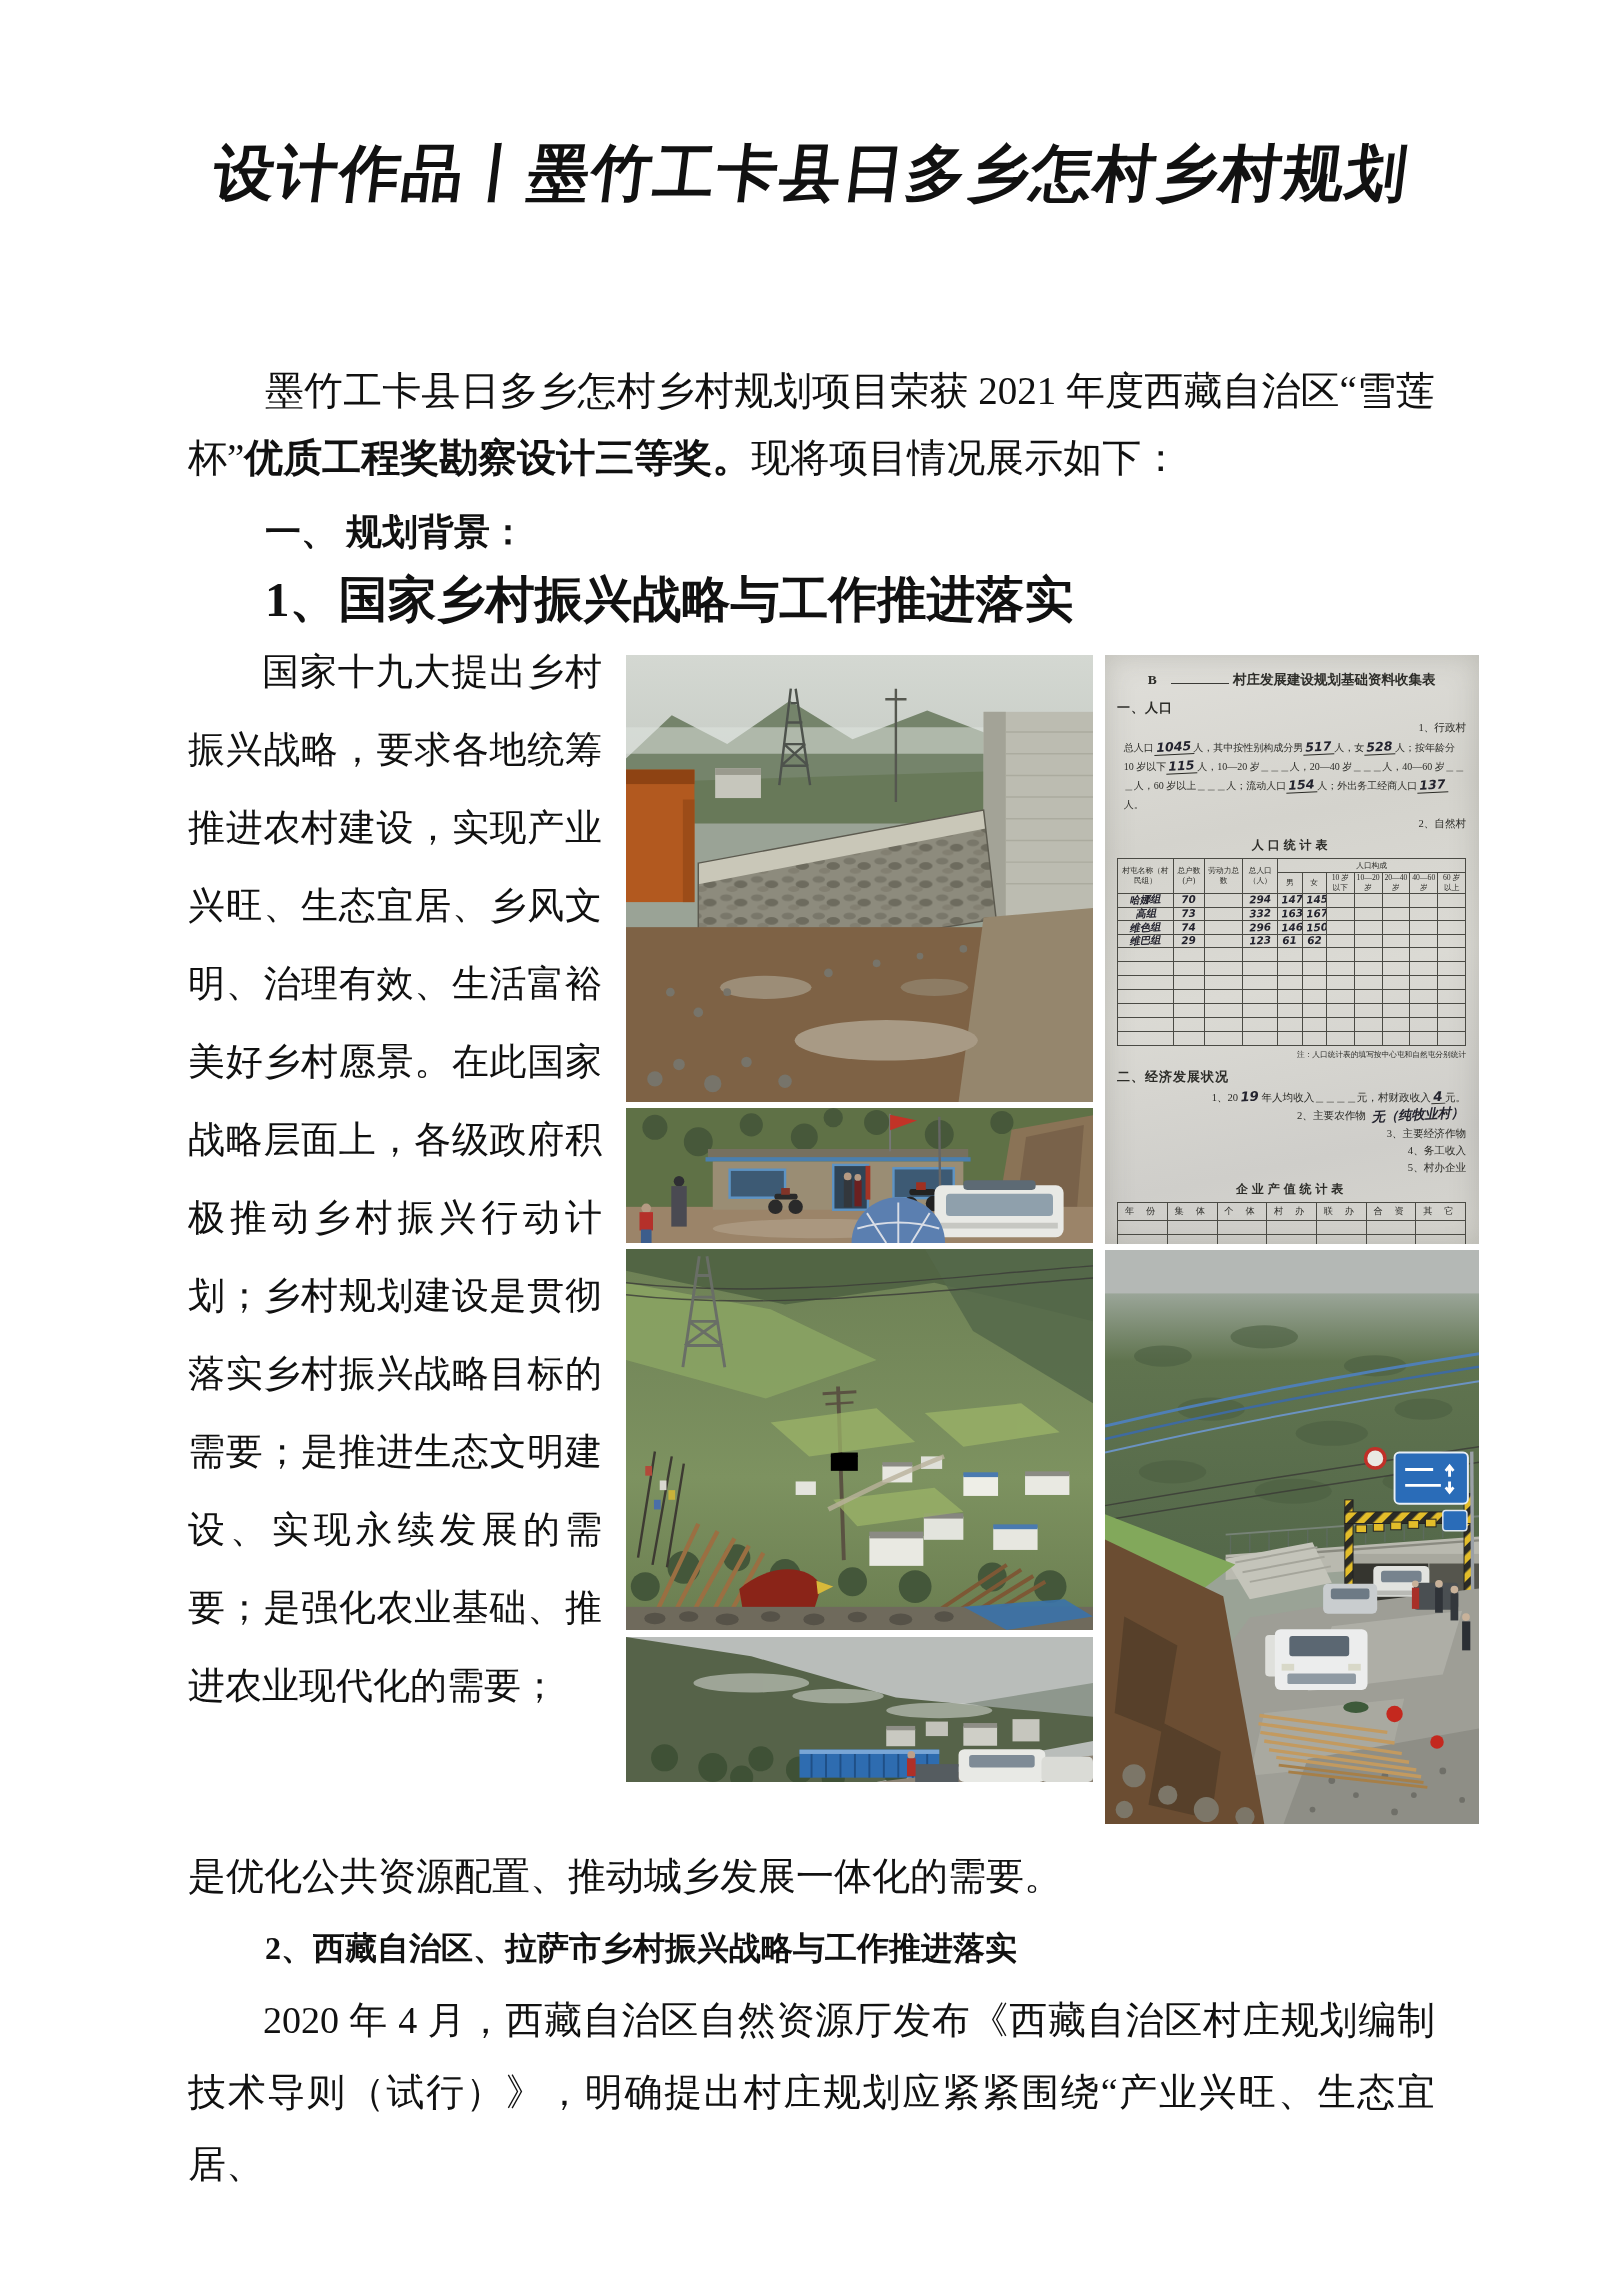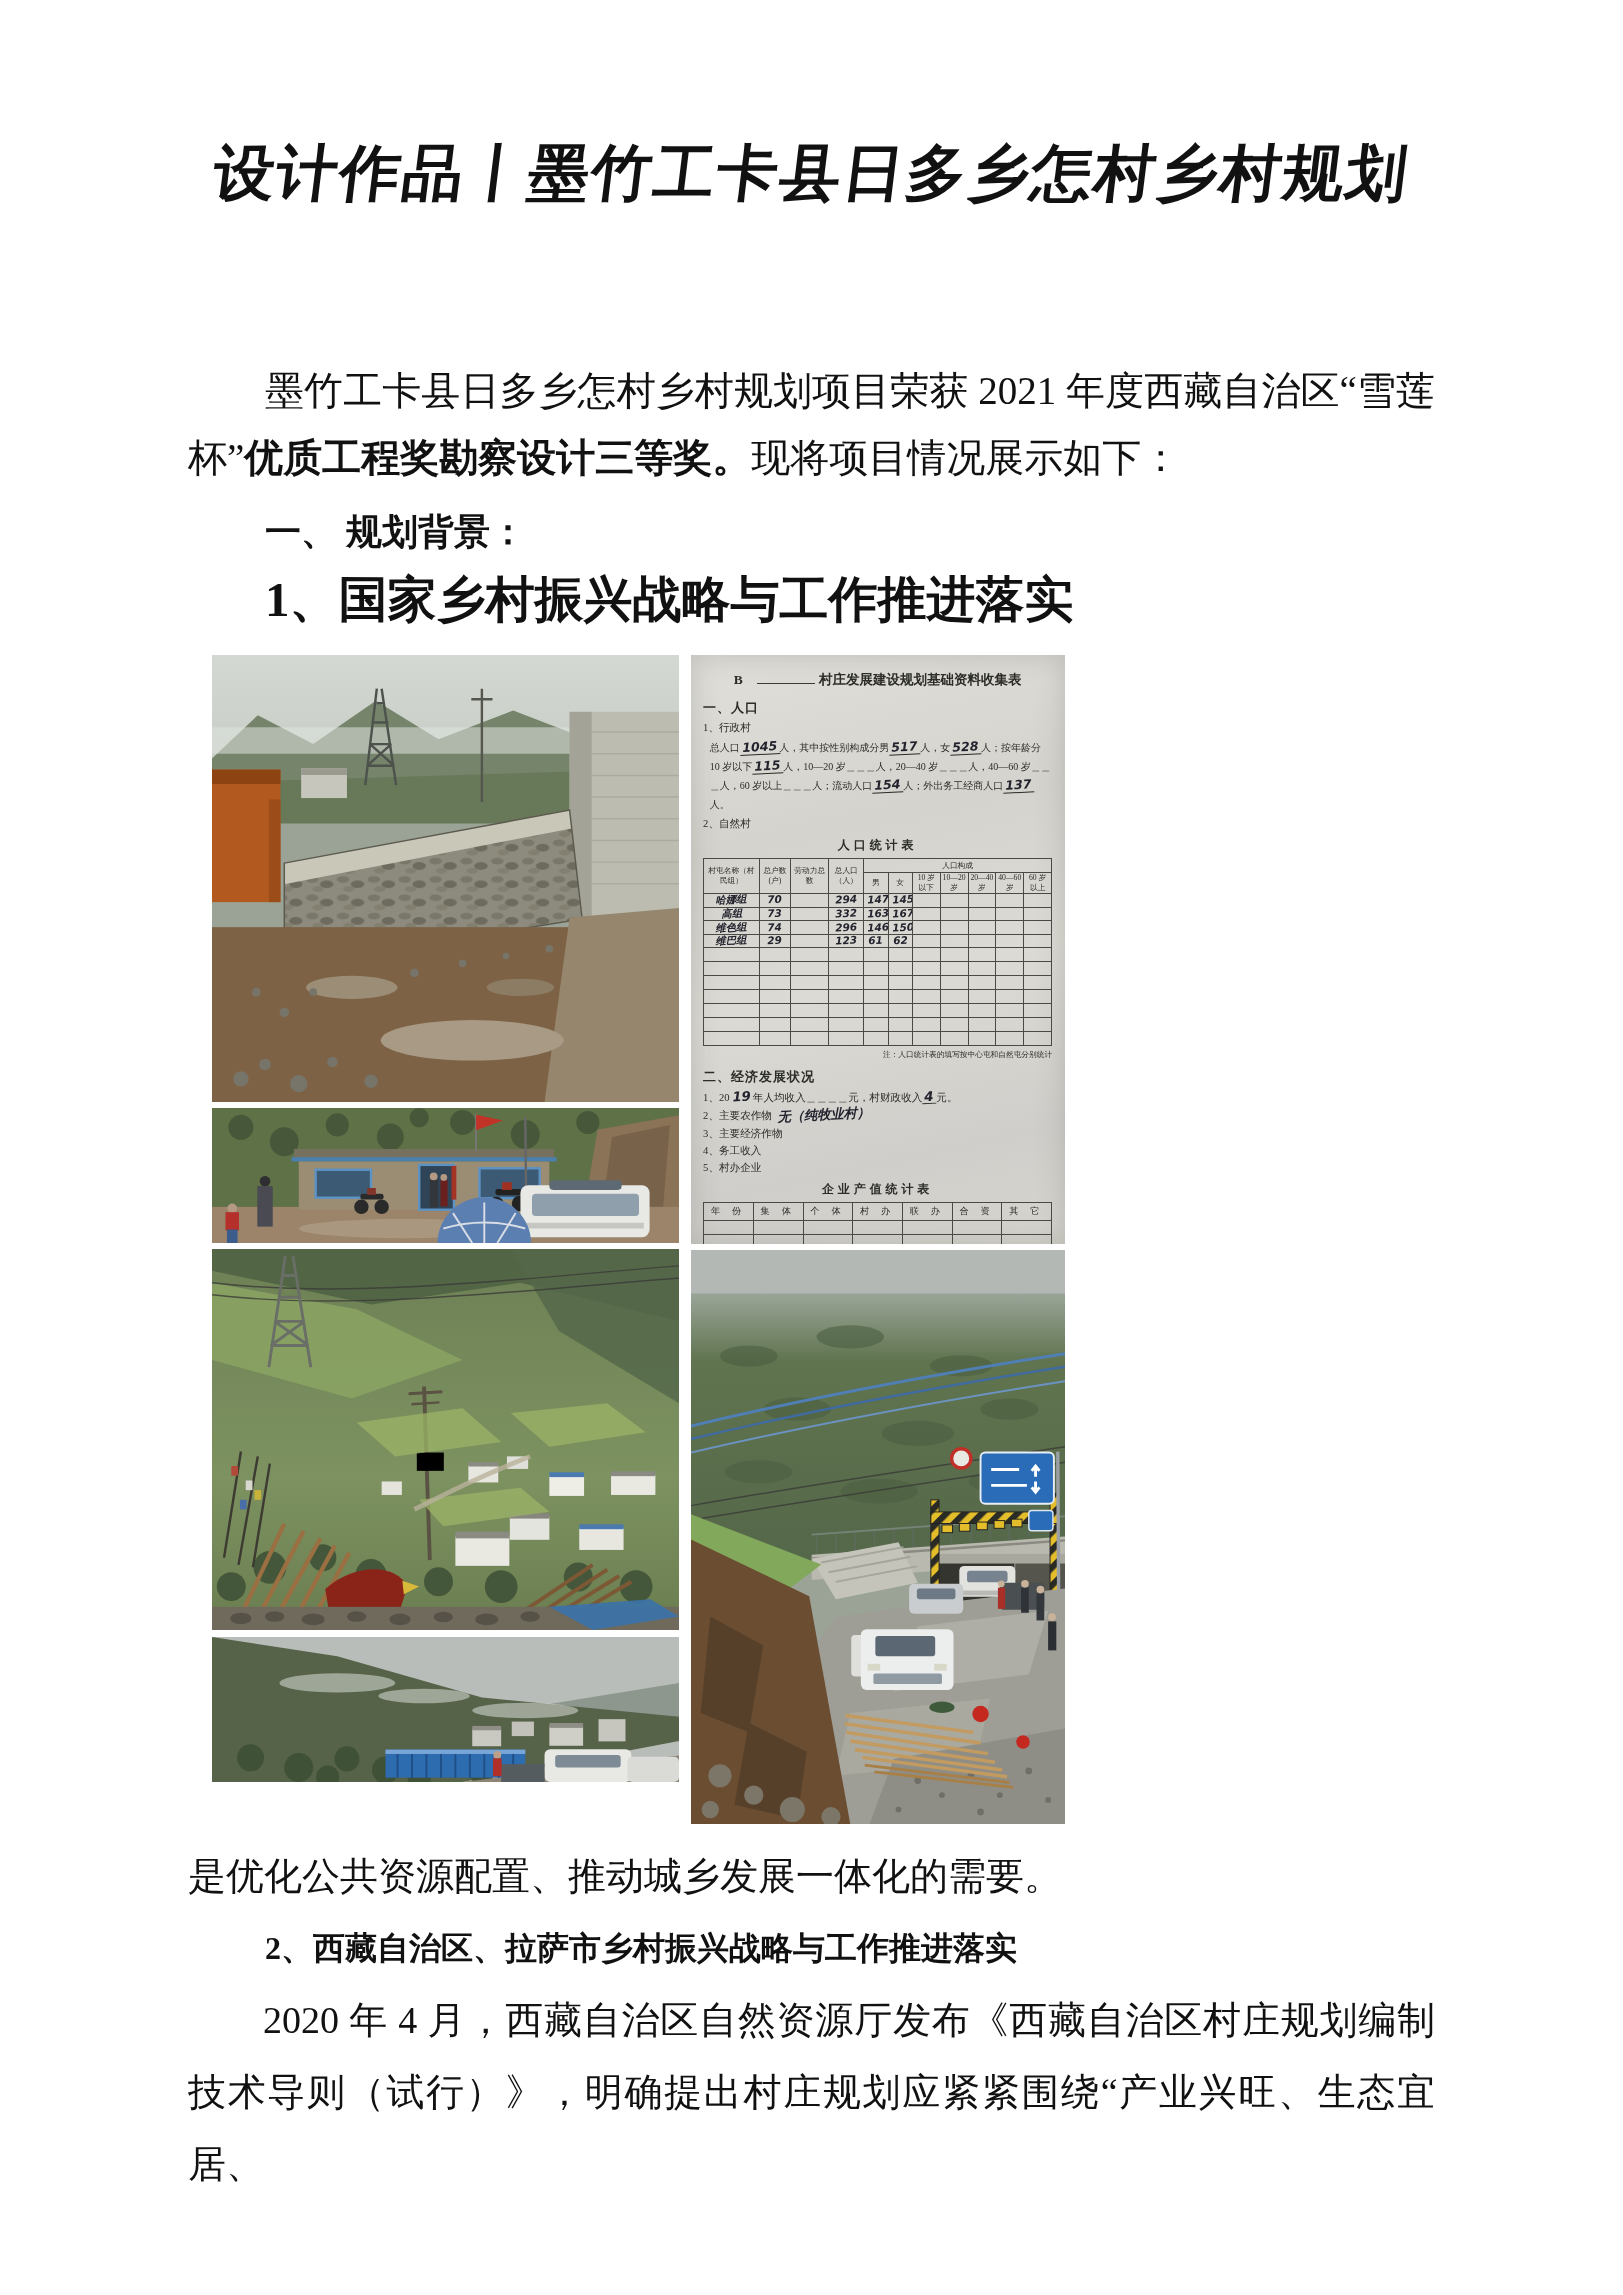--- a/index.html
+++ b/index.html
@@ -38,21 +38,21 @@
 
   
   .form-photo{height:589px;box-sizing:border-box;padding:14.5px 12.5px;
       background:linear-gradient(168deg,#e0dfda 0%,#d4d3cd 30%,#dbdad4 55%,#cfceca 82%,#d6d5cf 100%);
       box-shadow:inset 0 0 29px rgba(90,90,80,.25);
       font-family:"Liberation Serif",serif;color:#2c2c28;overflow:hidden;}
   .f-title{font-size:13.5px;font-weight:bold;text-align:center;white-space:nowrap;margin:1.9px 0 9.6px 0;}
   .f-code{margin-right:14.5px;}
   .f-blank{display:inline-block;width:58px;border-bottom:1px solid #3a3a36;height:10.6px;margin-right:3.9px;}
   .f-h{font-size:13px;font-weight:bold;margin:7.7px 0 3.9px 0;letter-spacing:1px;}
-  .f-line{font-size:10.6px;margin:3.4px 0;}
+  .f-line{font-size:10.6px;margin:3.4px 0;text-align:right;}
   .f-para{font-size:10px;line-height:1.9;margin:1px 0 2.9px 6.7px;}
   .f-tabletitle{font-size:12px;text-align:center;letter-spacing:3.9px;margin:5.8px 0 3.9px 0;font-weight:bold;}
   table.f-table{width:100%;border-collapse:collapse;table-layout:fixed;font-size:7.7px;}
   table.f-table th,table.f-table td{border:0.8px solid #4a4a44;padding:0.5px 1px;text-align:center;
       font-weight:normal;line-height:1.25;height:11.6px;overflow:hidden;}
   table.f-table tr.empty td{height:12px;}
   .hand{font-family:"DejaVu Sans",sans-serif;font-style:italic;font-weight:bold;color:#23232e;
         display:inline-block;transform:rotate(-3deg);font-size:1.25em;padding:0 2.4px;line-height:1;}
   .hand.u{border-bottom:1px solid #2b2b26;}
   td .hand{font-size:1.35em;}
@@ -67,20 +67,21 @@
 
   <h1 class="title">设计作品丨墨竹工卡县日多乡怎村乡村规划</h1>
 
   <p class="intro"><span>墨竹工卡县日多乡怎村乡村规划项目荣获 2021 年度西藏自治区“雪莲杯”</span><b>优质工程奖勘察设计三等奖。</b><span>现将项目情况展示如下：</span></p>
 
   <h2 class="h-sec">一、 规划背景：</h2>
   <h3 class="h-sub">1、国家乡村振兴战略与工作推进落实</h3>
 
   <div class="content-row">
 
+    <div class="text-col">国家十九大提出乡村振兴战略，要求各地统筹推进农村建设，实现产业兴旺、生态宜居、乡风文明、治理有效、生活富裕美好乡村愿景。在此国家战略层面上，各级政府积极推动乡村振兴行动计划；乡村规划建设是贯彻落实乡村振兴战略目标的需要；是推进生态文明建设、实现永续发展的需要；是强化农业基础、推进农业现代化的需要；</div>
 
     <div class="mid-col">
 
       <div class="photo ph1" title="石砌围墙与村道施工现场">
         <svg viewBox="0 0 969 928" preserveAspectRatio="none">
           <defs>
             <linearGradient id="p1sky" x1="0" y1="0" x2="0" y2="1">
               <stop offset="0" stop-color="#d4d8d2"></stop>
                 <stop offset="1" stop-color="#c1c7c0"></stop>
             </linearGradient>

